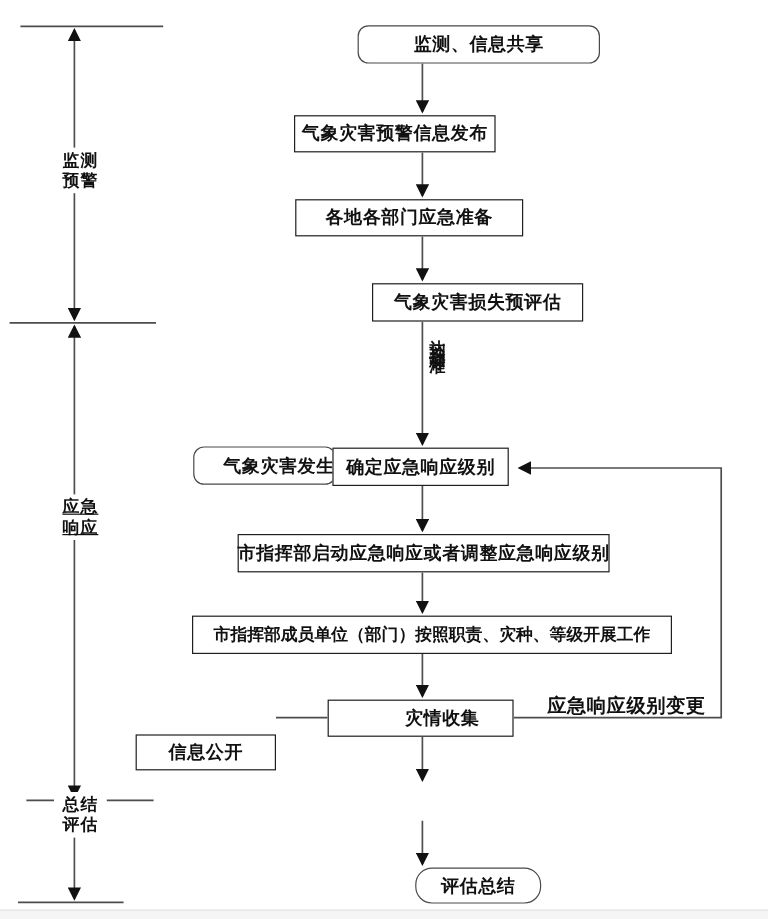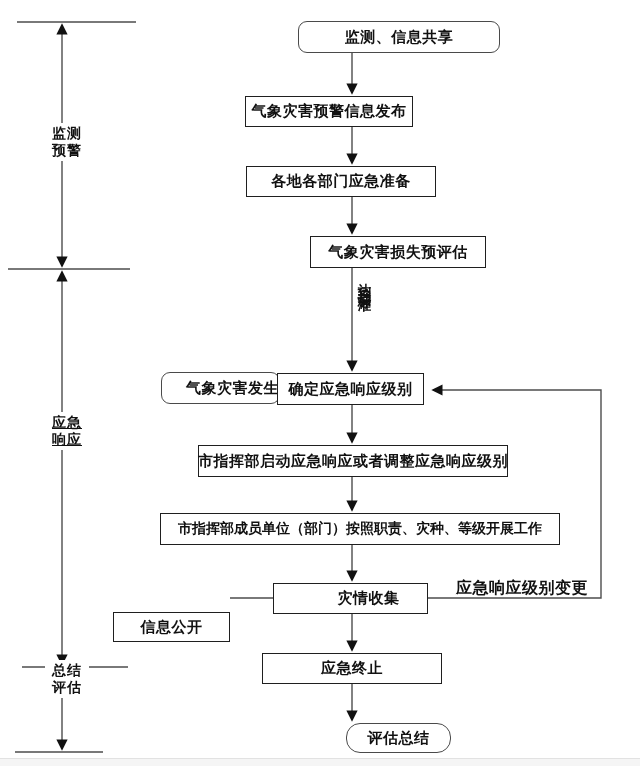--- a/index.html
+++ b/index.html
@@ -98,21 +98,20 @@
   <div class="node" style="left:277px;top:373px;width:147px;height:32px;text-align:right;">确定应急响应级别</div>
 
   <div class="node" style="left:198px;top:445px;width:310px;height:32px;">市指挥部启动应急响应或者调整应急响应级别</div>
 
   <div class="node node--long" style="left:160px;top:513px;width:400px;height:32px;">市指挥部成员单位（部门）按照职责、灾种、等级开展工作</div>
 
   <div class="node" style="left:113px;top:612px;width:117px;height:30px;">信息公开</div>
 
   <div class="node" style="left:273px;top:583px;width:155px;height:31px;padding-left:36px;">灾情收集</div>
 
-  <div class="node" style="left:262px;top:653px;width:180px;height:31px;">应急终止</div>
 
   <div class="node node--rounded" style="left:298px;top:723px;width:105px;height:30px;border-radius:14px;">评估总结</div>
 
   <div class="edge-label edge-label--vertical" style="left:356px;top:272px;height:104px;">达到启动标准</div>
 
   <div class="edge-label" style="left:456px;top:578px;">应急响应级别变更</div>
 
   <div class="page-edge"></div>
 
 </div>

